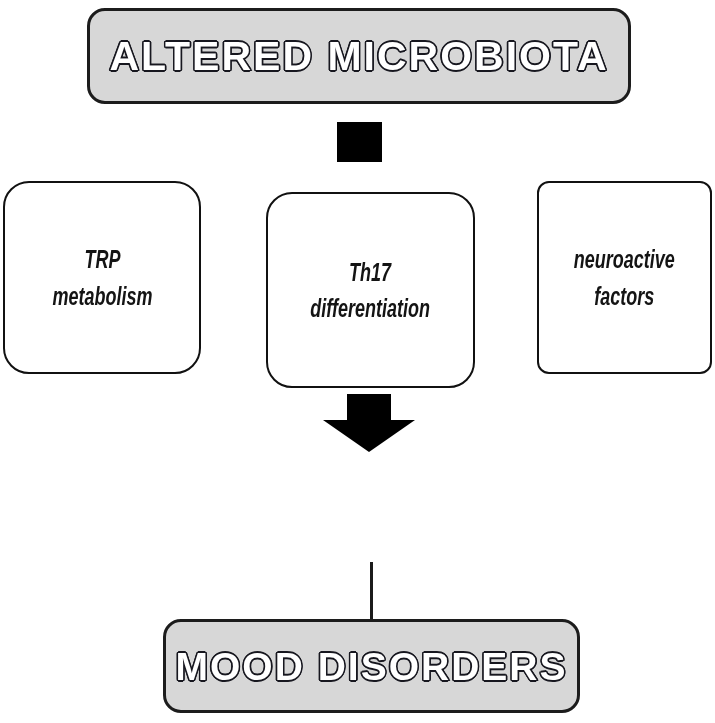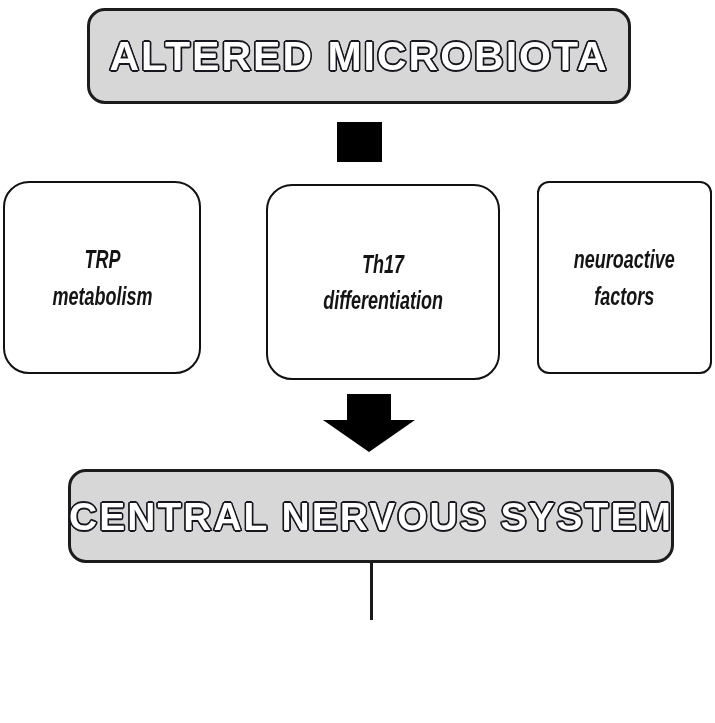--- a/index.html
+++ b/index.html
@@ -100,42 +100,42 @@
 
   <div class="connector stub-arrow" style="left:337px; top:122px; width:45px; height:40px;"></div>
 
   <div class="node node-white" style="left:3px; top:181px; width:198px; height:193px;">
     <div class="label">
       <div>TRP</div>
       <div>metabolism</div>
     </div>
   </div>
 
-  <div class="node node-white" style="left:266px; top:184px; width:234px; height:196px;">
+  <div class="node node-white" style="left:266px; top:192px; width:209px; height:196px;">
     <div class="label">
       <div>Th17</div>
       <div>differentiation</div>
     </div>
   </div>
 
   <div class="node node-white" style="left:537px; top:181px; width:175px; height:193px;border-radius:12px;">
     <div class="label">
       <div>neuroactive</div>
       <div>factors</div>
     </div>
   </div>
 
   <div class="connector block-arrow" style="left:323px; top:394px; width:92px; height:58px;">
     <svg width="92" height="58" viewBox="0 0 92 58">
       <polygon points="24,0 68,0 68,26 92,26 46,58 0,26 24,26" fill="#000000"></polygon>
     </svg>
   </div>
 
-  <div class="node node-grey" style="left:68px; top:469px; width:606px; height:94px;">
-    <span class="label" style="font-size:39px;">
-      <span class="inner">CENTRAL NERVOUS SYSTEM</span>
-    </span>
-  </div>
 
   <div class="connector thin-line" style="left:370px; top:562px; width:2.5px; height:58px;"></div>
 
+  <div class="node node-grey" style="left:163px; top:619px; width:417px; height:94px;">
+    <span class="label" style="font-size:39px;">
+      <span class="inner">MOOD DISORDERS</span>
+    </span>
+  </div>
 
 </div>
 
 </body></html>

